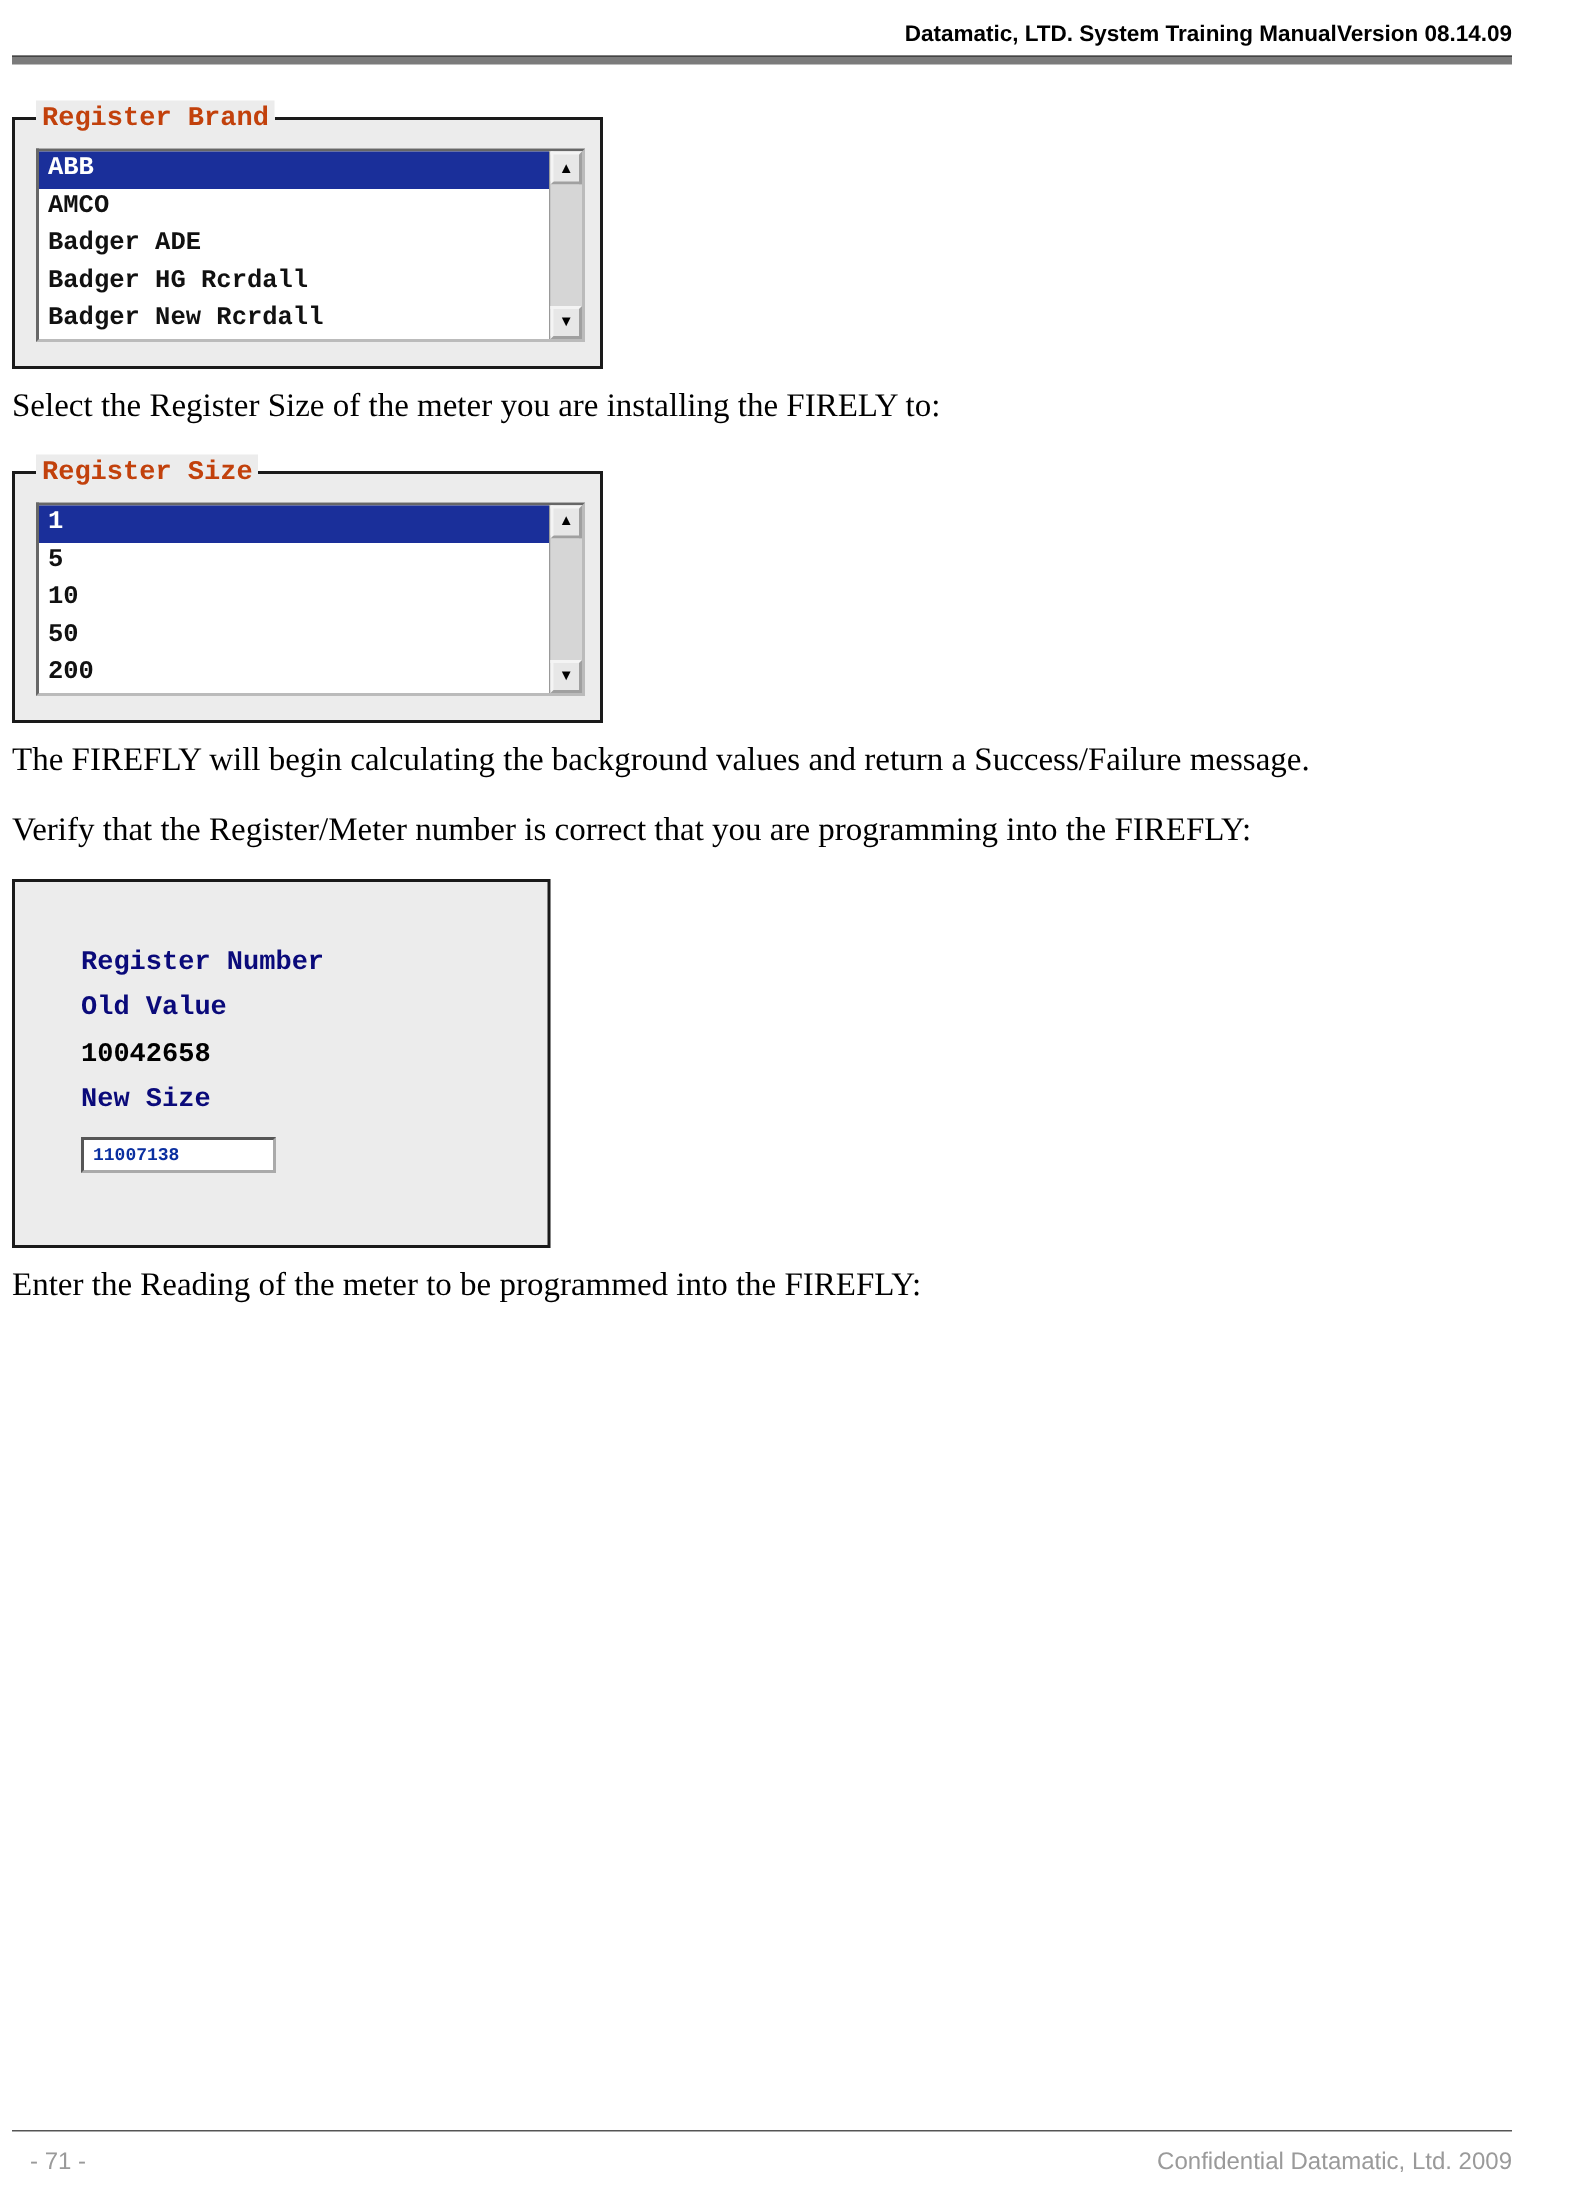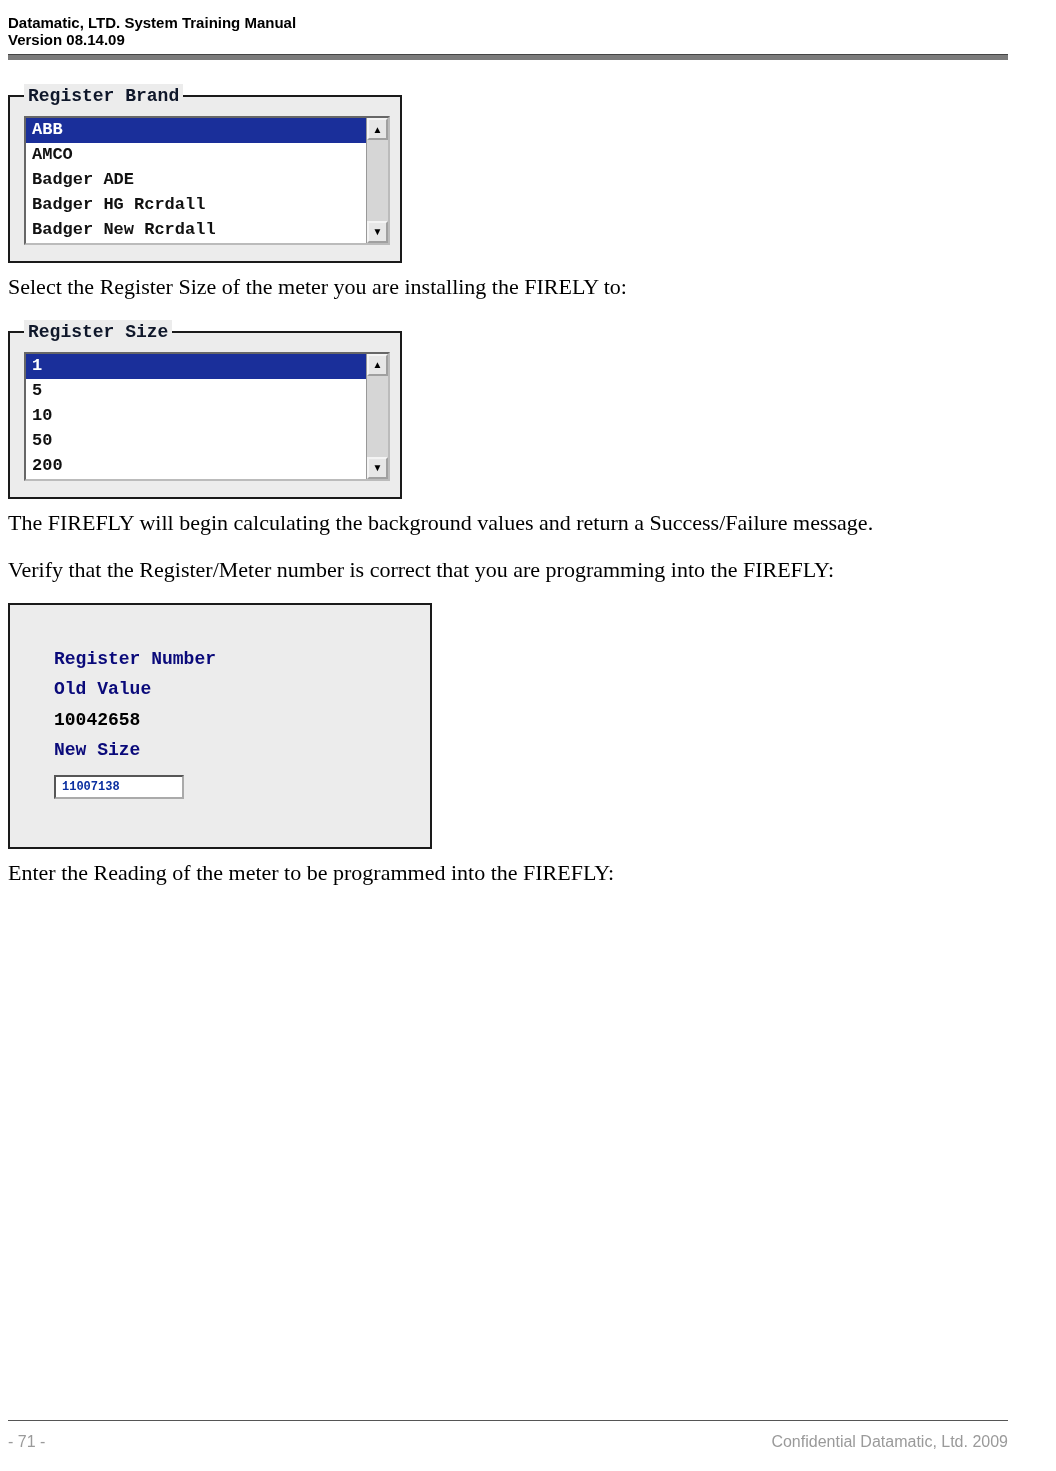--- a/index.html
+++ b/index.html
@@ -16,21 +16,20 @@
     position: relative;
     padding: 0;
   }
   .header-row {
     display: flex;
     justify-content: flex-end;
     padding: 14px 48px 4px 8px;
     font-size: 15px;
     font-weight: bold;
     font-family: Arial, sans-serif;
-    flex-direction: column;
   }
   .hr-line {
     margin: 2px 48px 0 8px;
     height: 6px;
     background: #7b7b7b;
     border-top: 1px solid #444;
   }
   .content {
     padding: 24px 8px 0 8px;
     font-family: "Times New Roman", Times, serif;
@@ -42,21 +41,21 @@
     border: 2px solid #1a1a1a;
     background: #ececec;
     margin: 0;
     padding: 8px 10px 16px 14px;
     width: 370px;
     position: relative;
   }
   fieldset.legacy legend {
     font-family: "Courier New", monospace;
     font-weight: bold;
-    color: #0f172a;
+    color: #c2410c;
     font-size: 18px;
     padding: 0 4px;
     background: #ececec;
   }
   .listbox {
     display: flex;
     width: 366px;
     border: 2px inset #bbb;
     background: #ffffff;
   }
@@ -95,21 +94,21 @@
   .sb-track {
     flex: 1;
     background: #d6d6d6;
   }
 
   
   .regnum-panel {
     display: inline-block;
     border: 2px solid #1a1a1a;
     background: #ececec;
-    width: 424px;
+    width: 359px;
     padding: 36px 10px 48px 44px;
   }
   .regnum-line {
     font-family: "Courier New", monospace;
     font-weight: bold;
     color: #0a0a7a;
     font-size: 18px;
     margin: 6px 0;
   }
   .black-line {
@@ -134,21 +133,21 @@
   
   .footer-line {
     position: absolute;
     left: 8px;
     right: 48px;
     bottom: 50px;
     border-top: 1px solid #555;
   }
   .footer-row {
     position: absolute;
-    left: 8px;
+    left: 20px;
     right: 48px;
     bottom: 20px;
     display: flex;
     justify-content: space-between;
     font-size: 16px;
     color: #9a9a9a;
     font-family: Arial, sans-serif;
   }
 </style>
 </head>

